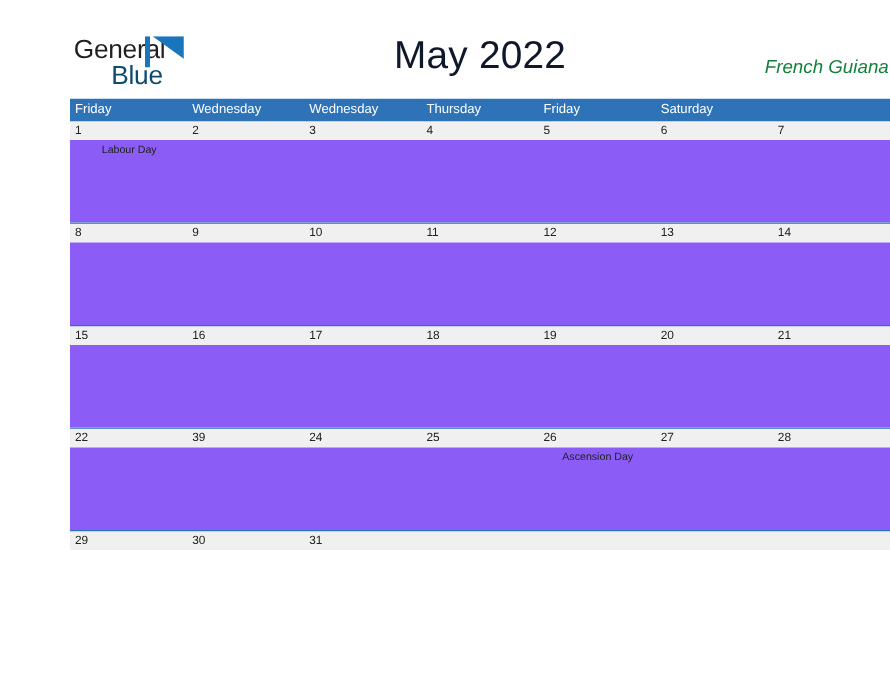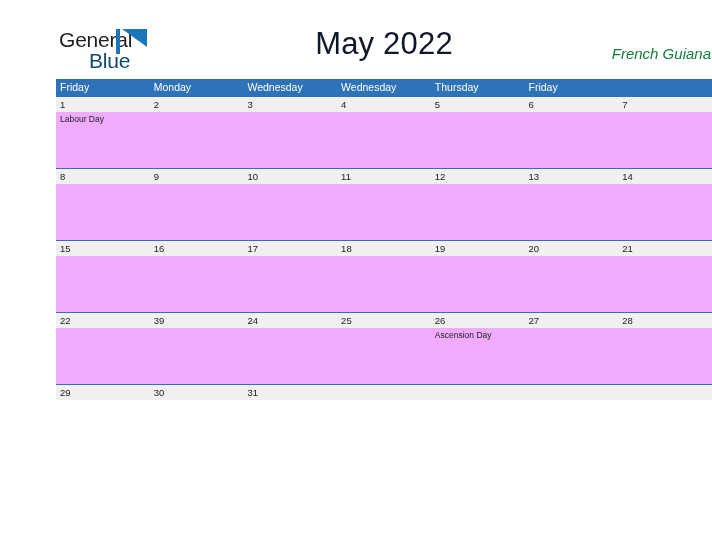--- a/index.html
+++ b/index.html
@@ -131,22 +131,23 @@
     color: #222222;
     padding-left: 4px;
     box-sizing: border-box;
     font-family: "Liberation Sans", sans-serif;
     overflow: hidden;
     white-space: nowrap;
   }
   .week-events {
     display: flex;
     width: 656px;
-    height: 56px;
-    background: #f0abfc;
+    height: 66px;
+    background: #8b5cf6;
+    text-align: center;
   }
   .event-cell {
     width: 93.714px;
     height: 66px;
     padding: 2px 3px 0 4px;
     box-sizing: border-box;
     font-size: 8.5px;
     line-height: 11px;
     color: #222222;
     font-family: "Liberation Sans", sans-serif;
@@ -175,25 +176,25 @@
       <span class="logo-blue">Blue</span>
     </div>
 
     <div class="month-title">May 2022</div>
     <div class="region-title">French Guiana</div>
   </div>
 
   <div class="calendar">
     <div class="weekday-row">
       <div class="weekday-cell">Friday</div>
-      <div class="weekday-cell">Monday</div>
       <div class="weekday-cell">Wednesday</div>
       <div class="weekday-cell">Wednesday</div>
       <div class="weekday-cell">Thursday</div>
       <div class="weekday-cell">Friday</div>
+      <div class="weekday-cell">Saturday</div>
     </div>
 
     <div class="week">
       <div class="week-dates">
         <div class="date-cell">1</div>
         <div class="date-cell">2</div>
         <div class="date-cell">3</div>
         <div class="date-cell">4</div>
         <div class="date-cell">5</div>
         <div class="date-cell">6</div>

